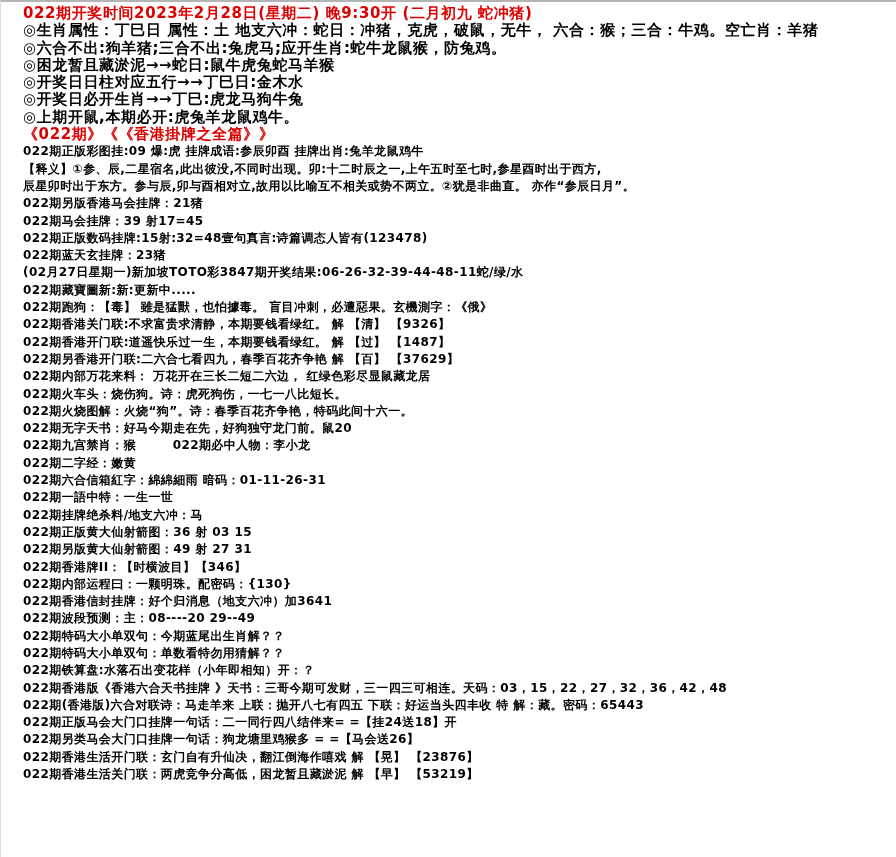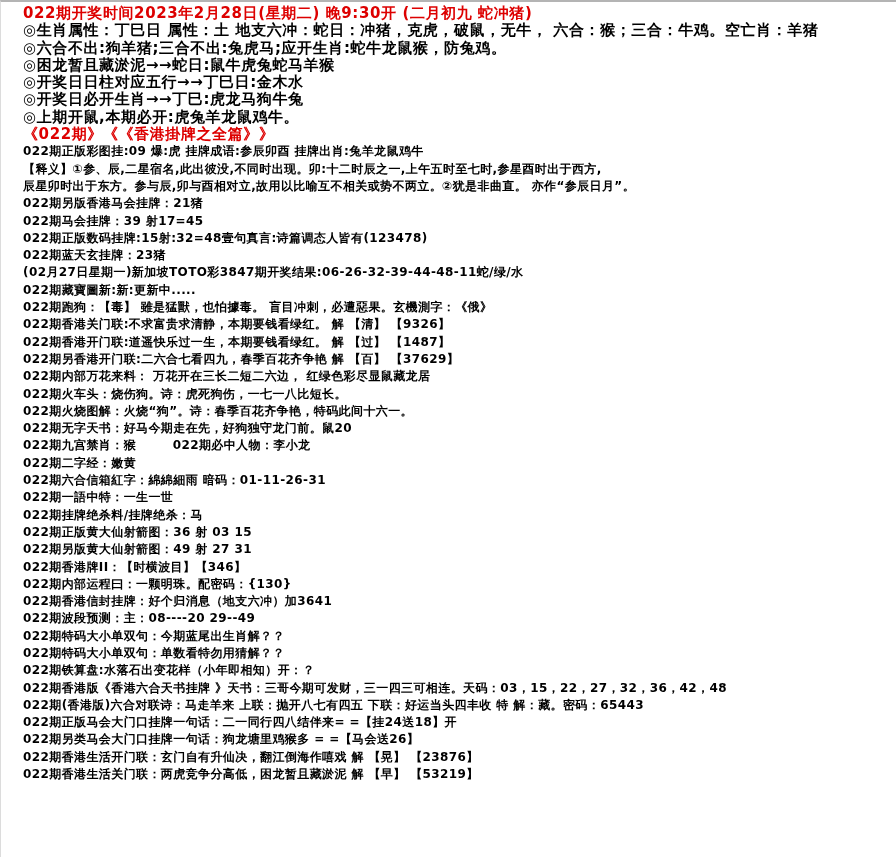--- a/index.html
+++ b/index.html
@@ -67,21 +67,21 @@
       <div class="line">022期香港开门联:道遥快乐过一生，本期要钱看绿红。 解 【过】 【1487】</div>
       <div class="line">022期另香港开门联:二六合七看四九，春季百花齐争艳 解 【百】 【37629】</div>
       <div class="line">022期内部万花来料： 万花开在三长二短二六边， 红绿色彩尽显鼠藏龙居</div>
       <div class="line">022期火车头：烧伤狗。诗：虎死狗伤，一七一八比短长。</div>
       <div class="line">022期火烧图解：火烧“狗”。诗：春季百花齐争艳，特码此间十六一。</div>
       <div class="line">022期无字天书：好马今期走在先，好狗独守龙门前。鼠20</div>
       <div class="line">022期九宫禁肖：猴        022期必中人物：李小龙</div>
       <div class="line">022期二字经：嫩黄</div>
       <div class="line">022期六合信箱紅字：綿綿細雨 暗码：01-11-26-31</div>
       <div class="line">022期一語中特：一生一世</div>
-      <div class="line">022期挂牌绝杀料/挂牌绝杀：马</div>
+      <div class="line">022期挂牌绝杀料/地支六冲：马</div>
       <div class="line">022期正版黄大仙射箭图：36 射 03 15</div>
       <div class="line">022期另版黄大仙射箭图：49 射 27 31</div>
       <div class="line">022期香港牌II：【时横波目】【346】</div>
       <div class="line">022期内部运程曰：一颗明珠。配密码：{130}</div>
       <div class="line">022期香港信封挂牌：好个归消息（地支六冲）加3641</div>
       <div class="line">022期波段预测：主：08----20 29--49</div>
       <div class="line">022期特码大小单双句：今期蓝尾出生肖解？？</div>
       <div class="line">022期特码大小单双句：单数看特勿用猜解？？</div>
       <div class="line">022期铁算盘:水落石出变花样（小年即相知）开：？</div>
       <div class="line">022期香港版《香港六合天书挂牌 》天书：三哥今期可发财，三一四三可相连。天码：03，15，22，27，32，36，42，48</div>

